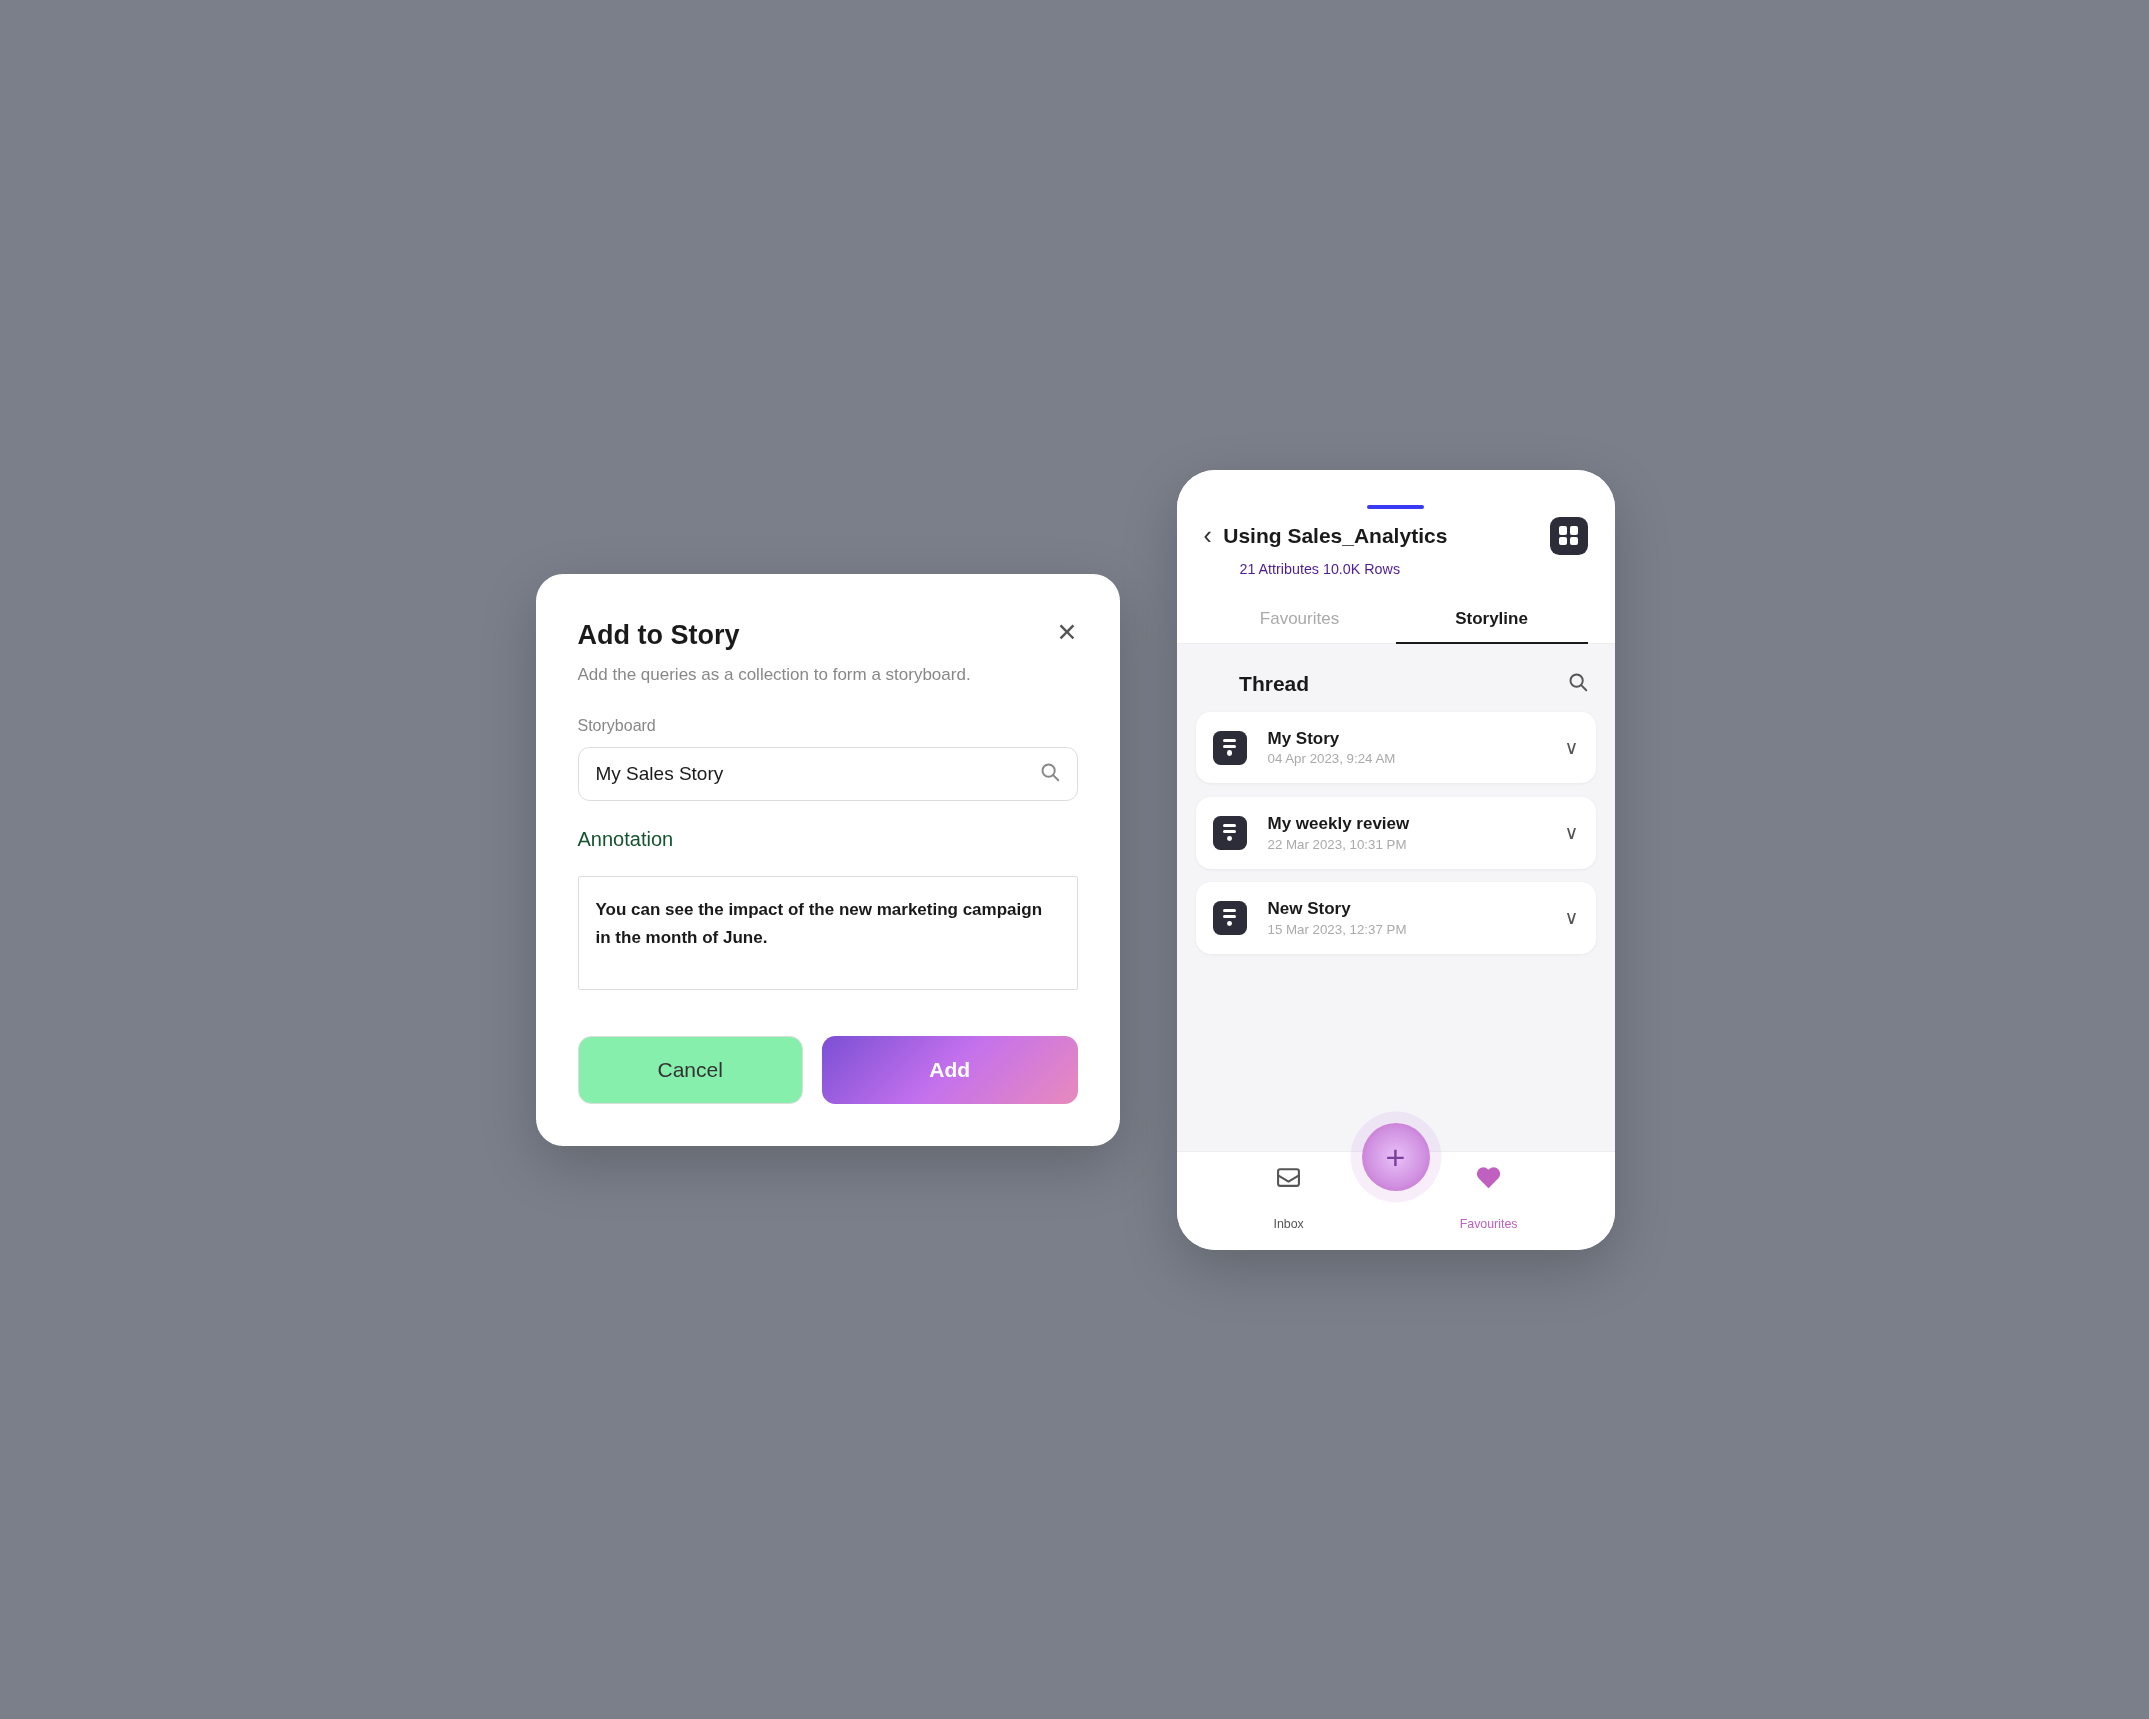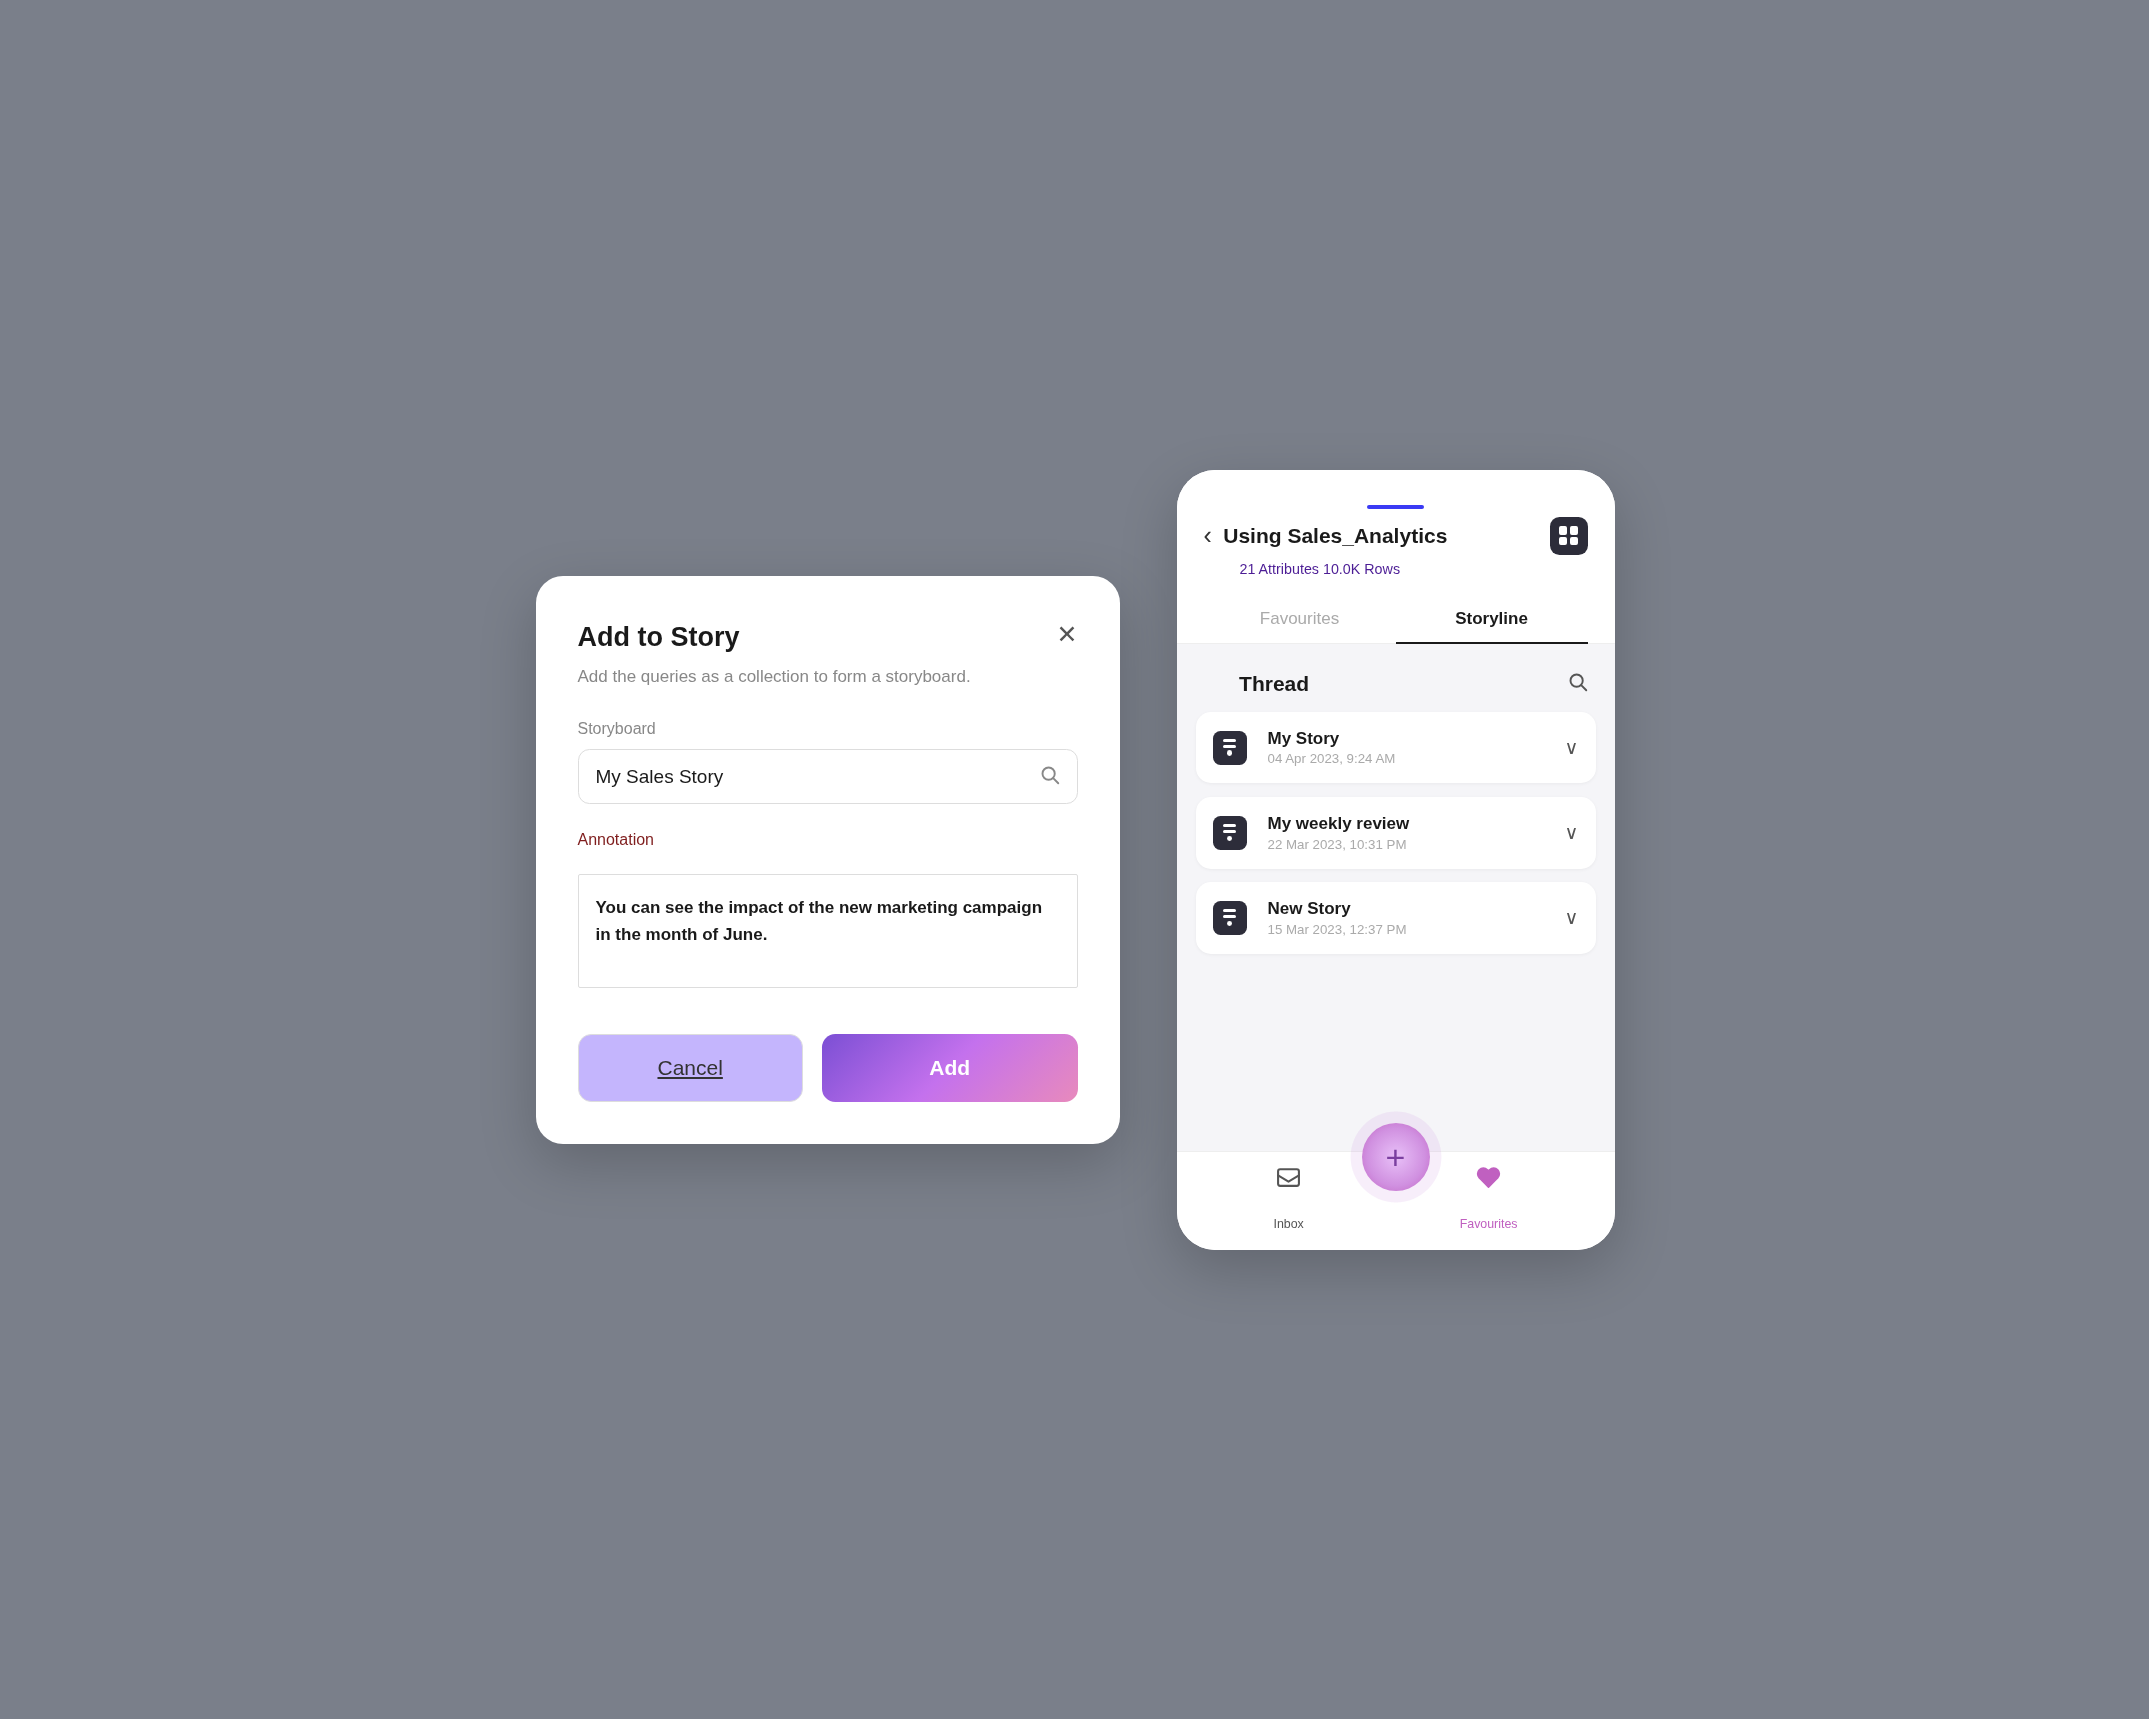--- a/index.html
+++ b/index.html
@@ -86,22 +86,22 @@
 
     .search-icon-btn {
       background: none;
       border: none;
       cursor: pointer;
       color: #888;
       font-size: 21px;
     }
 
     .annotation-label {
-      font-size: 16px;
-      color: #7f1d1d;
+      font-size: 20px;
+      color: #14532d;
       margin-bottom: 25px;
     }
 
     .annotation-box {
       border: 1.4px solid #ddd;
       border-radius: 2px;
       padding: 19px 17px;
       min-height: 114px;
       margin-bottom: 46px;
     }
@@ -116,26 +116,25 @@
     .modal-buttons {
       display: flex;
       gap: 19px;
     }
 
     .cancel-btn {
       flex: 1;
       padding: 21px;
       border: 1.4px solid #ddd;
       border-radius: 13.3px;
-      background: #c4b5fd;
+      background: #86efac;
       font-size: 21px;
       font-weight: 500;
       color: #333;
       cursor: pointer;
-      text-decoration: underline;
     }
 
     .add-btn {
       flex: 1.2;
       padding: 19px;
       border: none;
       border-radius: 13.3px;
       background: linear-gradient(135deg, #7b4fd4, #c471ed, #e88abc);
       font-size: 21px;
       font-weight: 600;

